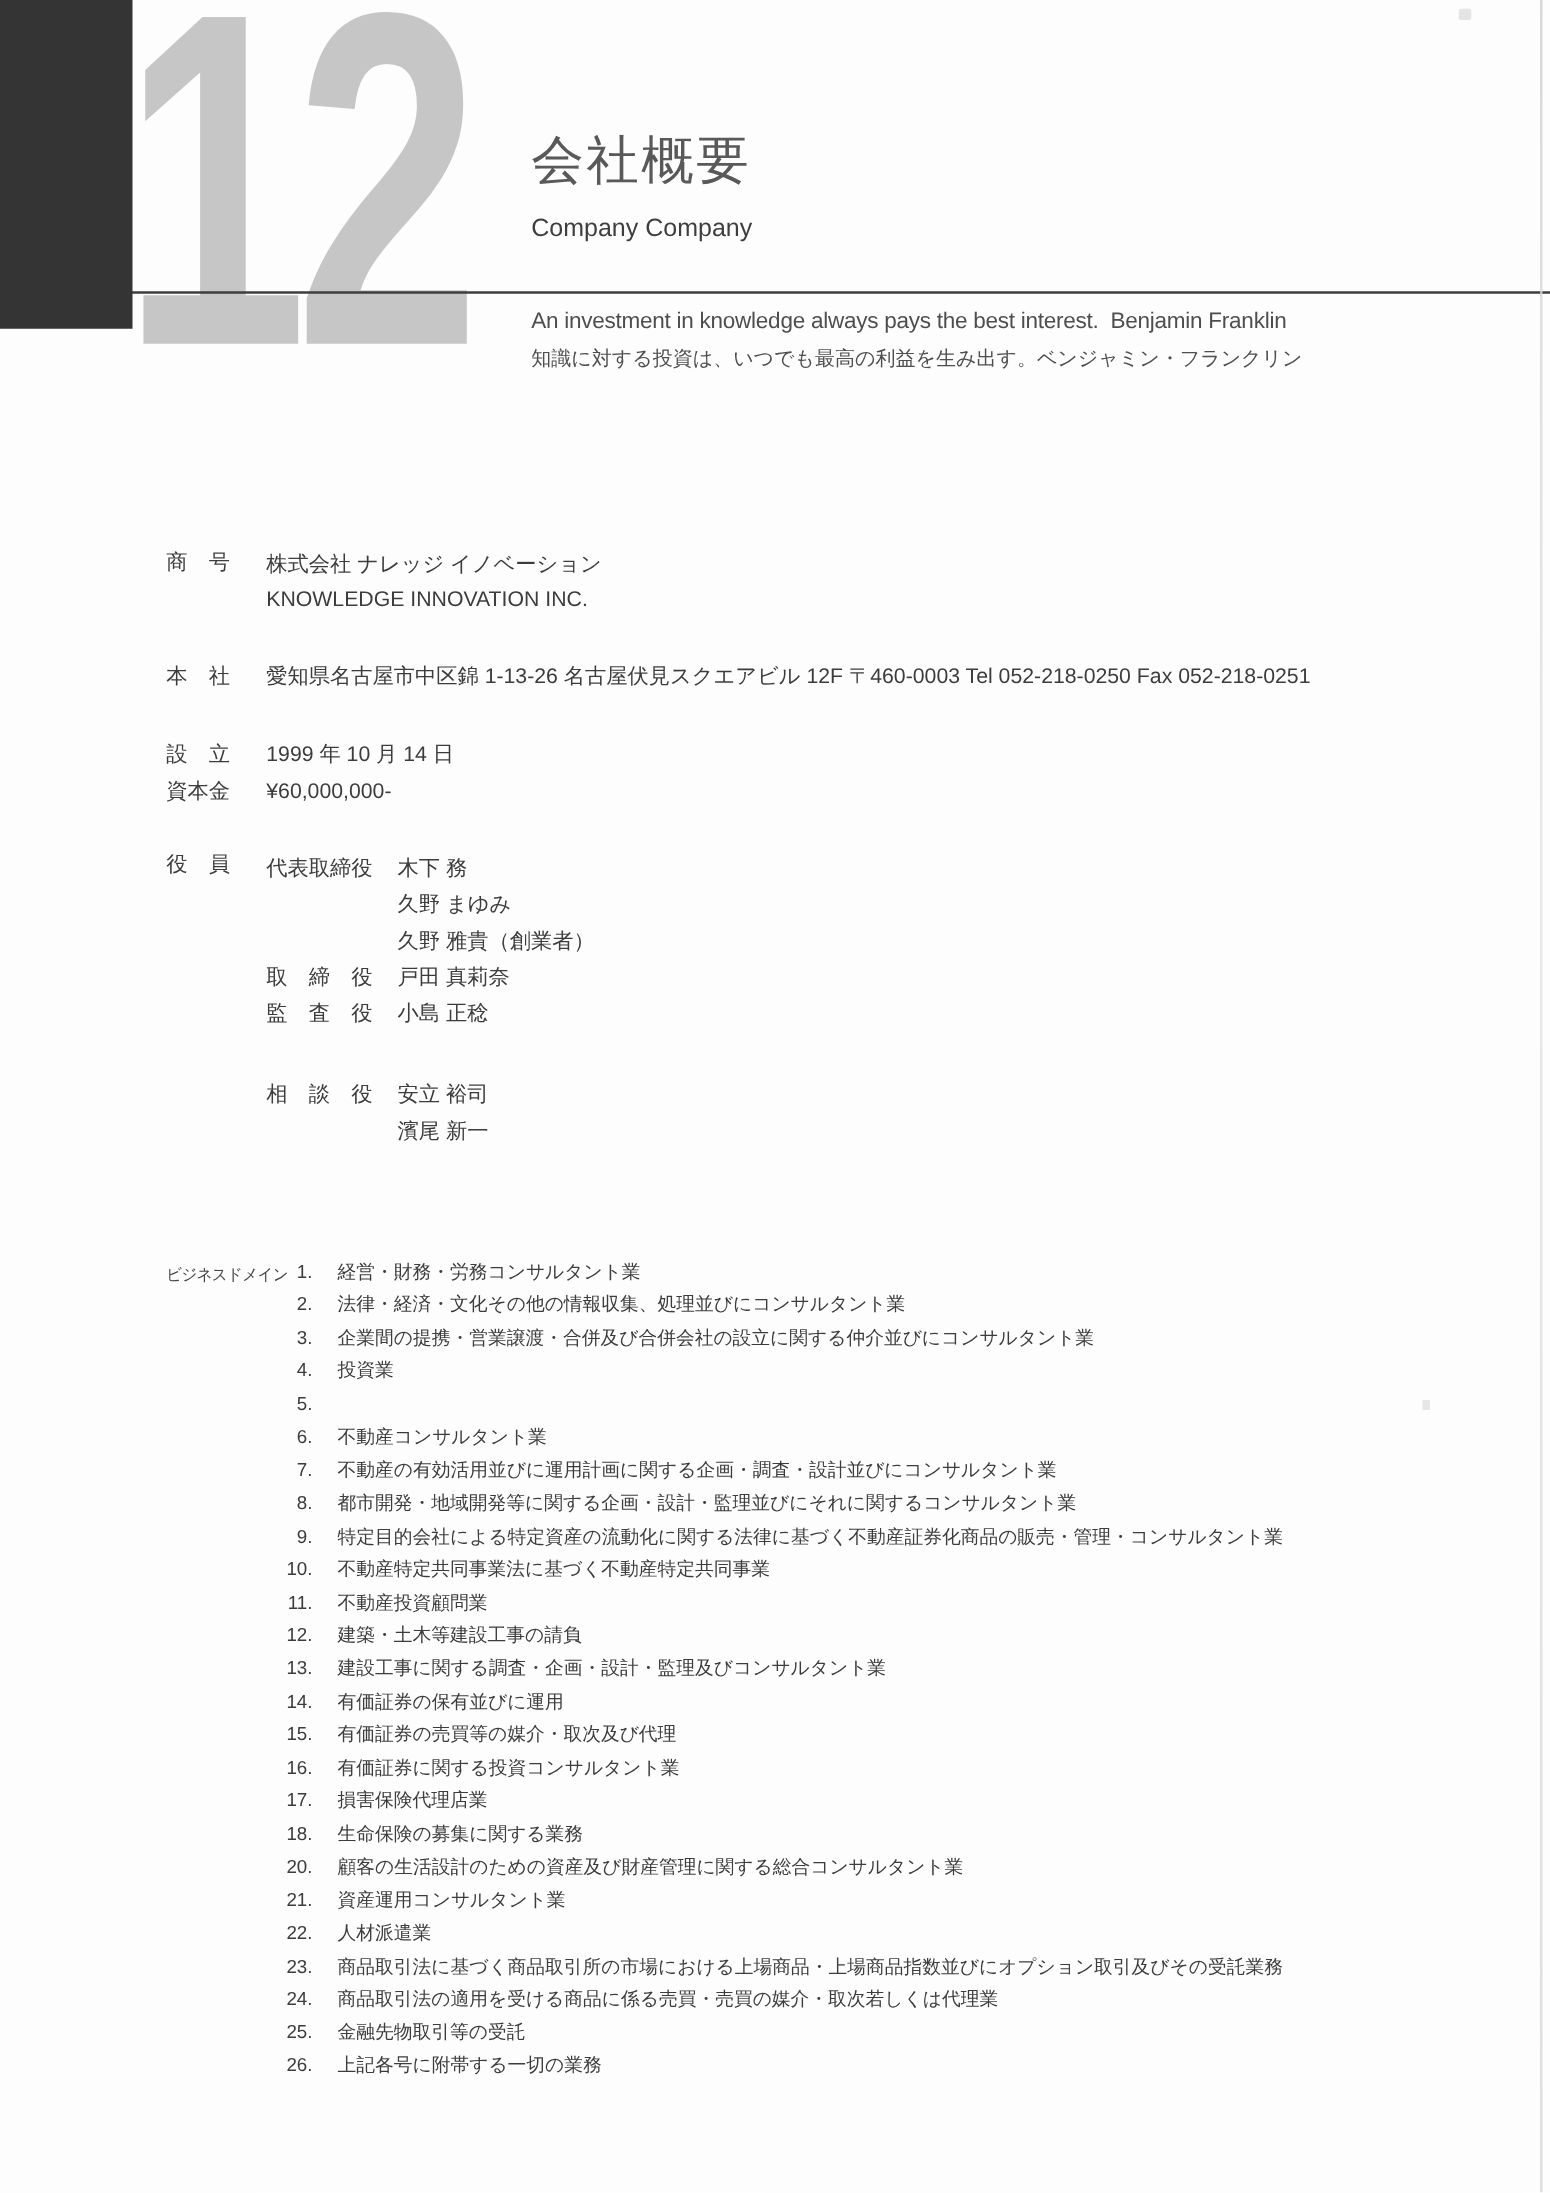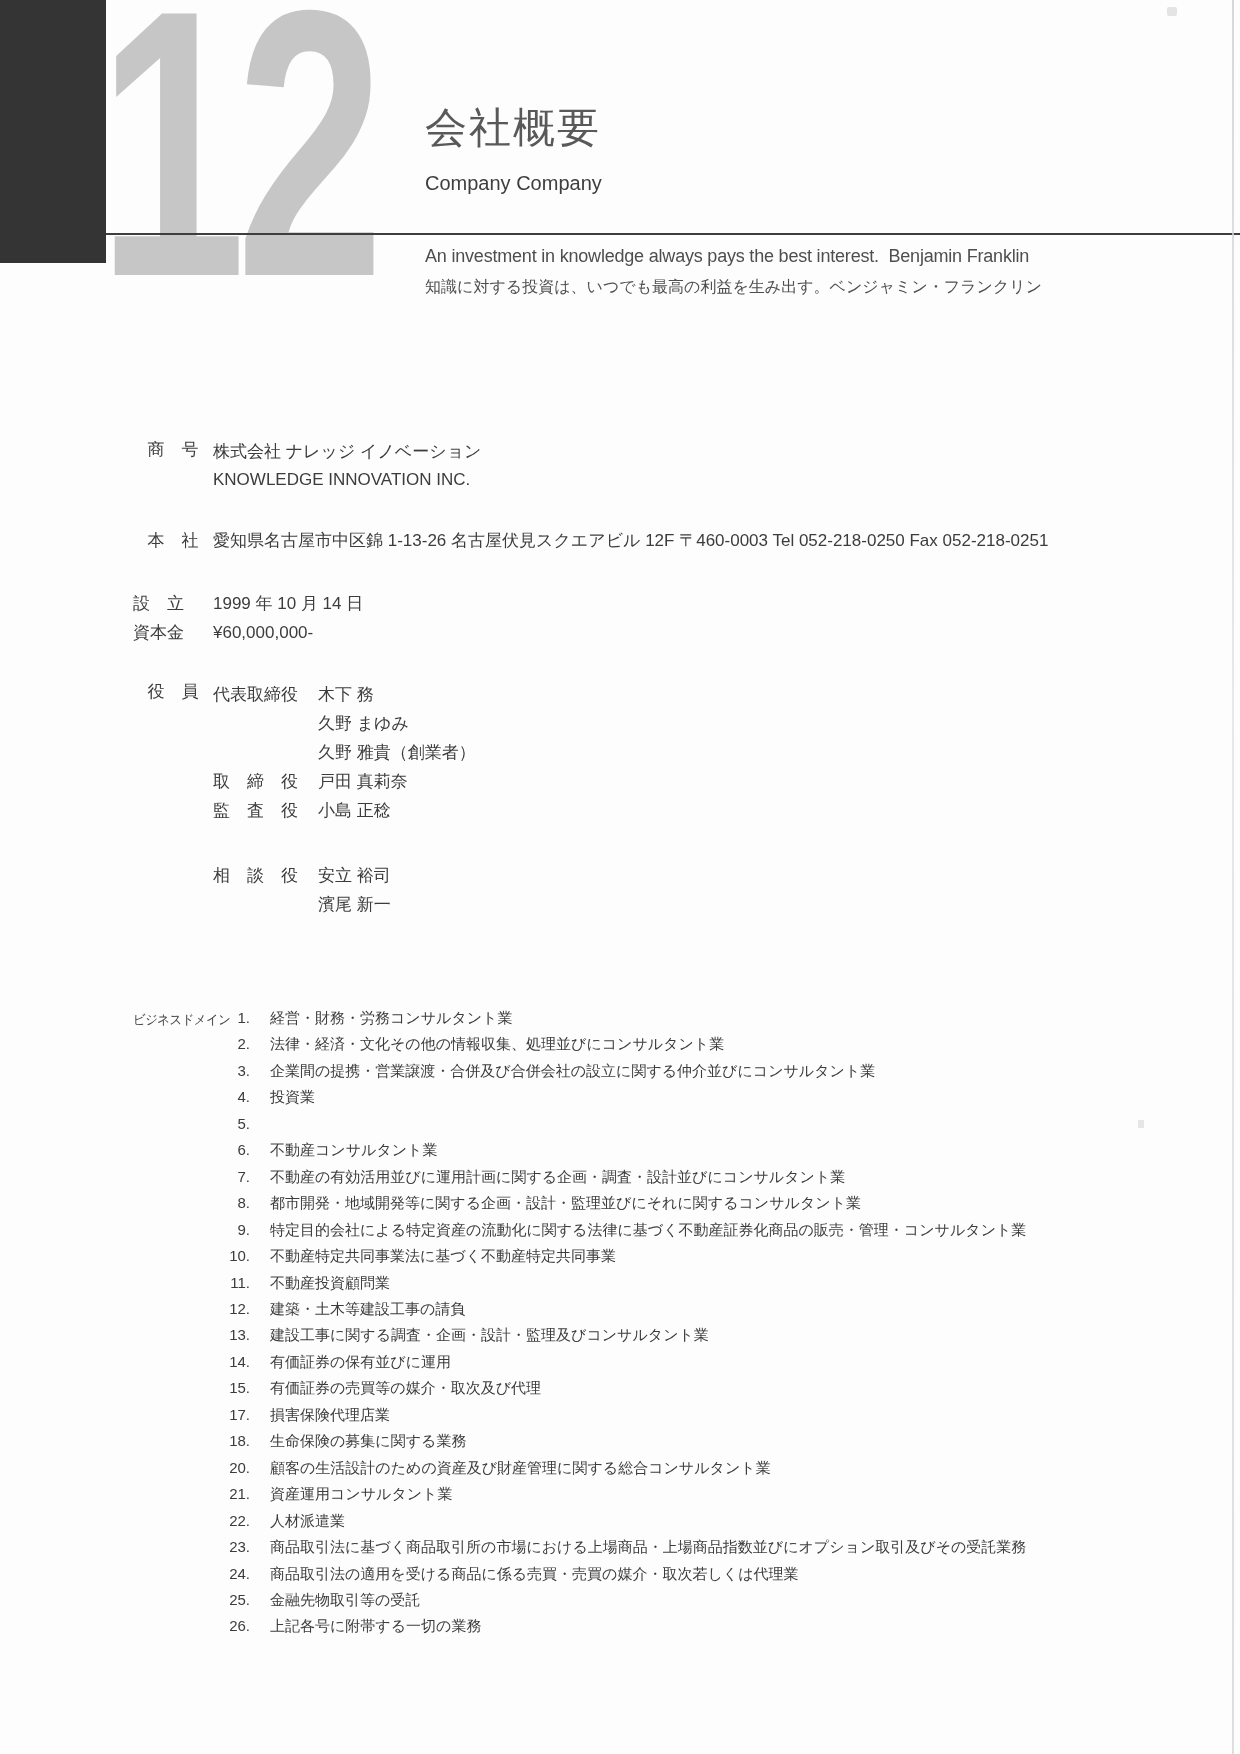--- a/index.html
+++ b/index.html
@@ -37,21 +37,21 @@
     position:absolute; left:425px; top:246px; z-index:5;
     font-size:18px; color:#4e4e4e; letter-spacing:-0.2px; white-space:pre-wrap;
   }
   .quote-ja {
     position:absolute; left:425px; top:277px; z-index:5;
     font-size:16px; color:#4e4e4e;
   }
 
   
   .kv { position:absolute; left:133px; display:flex; font-size:17px; }
-  .kv .lbl { width:80px; flex:none;text-align:center; }
+  .kv .lbl { width:80px; flex:none; }
   .kv .val { white-space:nowrap; }
   .row-tradename { top:438px; }
   .row-tradename .val div { line-height:28px; }
   .row-headoffice { top:529px; }
   .row-established { top:589px; }
   .row-established .val div, .row-established .lblcol div { line-height:29px; }
   .row-established .lblcol { width:80px; flex:none; }
   .row-officers { top:680px; }
   .officer-row { display:flex; line-height:29px; }
   .officer-row .ttl { width:105px; flex:none; }
@@ -212,20 +212,24 @@
         </li>
       <li>
           <span class="no">14.</span>
           <span class="txt">有価証券の保有並びに運用</span>
         </li>
       <li>
           <span class="no">15.</span>
           <span class="txt">有価証券の売買等の媒介・取次及び代理</span>
         </li>
       <li>
+          <span class="no">16.</span>
+          <span class="txt">有価証券に関する投資コンサルタント業</span>
+        </li>
+      <li>
           <span class="no">17.</span>
           <span class="txt">損害保険代理店業</span>
         </li>
       <li>
           <span class="no">18.</span>
           <span class="txt">生命保険の募集に関する業務</span>
         </li>
       <li>
           <span class="no">20.</span>
           <span class="txt">顧客の生活設計のための資産及び財産管理に関する総合コンサルタント業</span>

